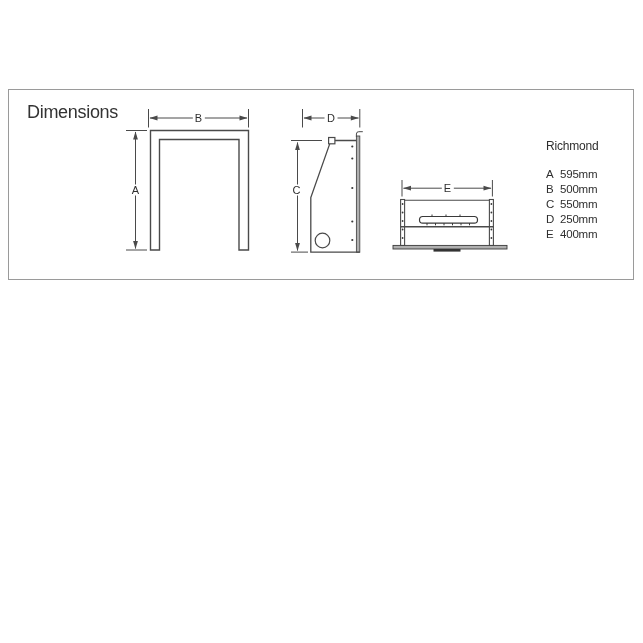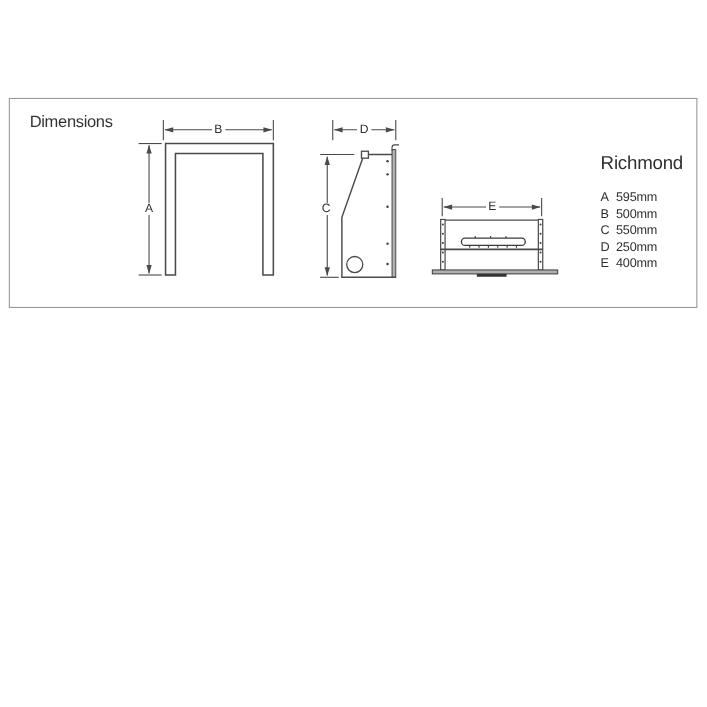--- a/index.html
+++ b/index.html
@@ -13,41 +13,41 @@
   .panel{
     position:absolute;
     left:8px;top:89px;width:626px;height:191px;
     border:1px solid #9a9a9a;
     background:#ffffff;
     box-sizing:border-box;
   }
   .panel-title{
     position:absolute;
     left:27px;top:102px;
-    font-size:15px;
+    font-size:18px;
     color:#333333;
     letter-spacing:-0.3px;
   }
   svg.linework{position:absolute;left:0;top:0;}
   .dim-label{
     position:absolute;
     transform:translate(-50%,-50%);
     background:#ffffff;
     padding:0 2.5px;
     font-size:11px;
     color:#2f2f2f;
     line-height:11px;
   }
   .spec{
     position:absolute;
     left:546px;top:139px;
     color:#2f2f2f;
   }
   .spec-title{
-    font-size:17px;
+    font-size:12px;
     letter-spacing:-0.2px;
     margin-bottom:10px;
   }
   .spec-rows{margin-top:13px;}
   .spec-row{
     display:flex;
     height:15px;
     font-size:11.5px;
     letter-spacing:-0.2px;
     align-items:center;

